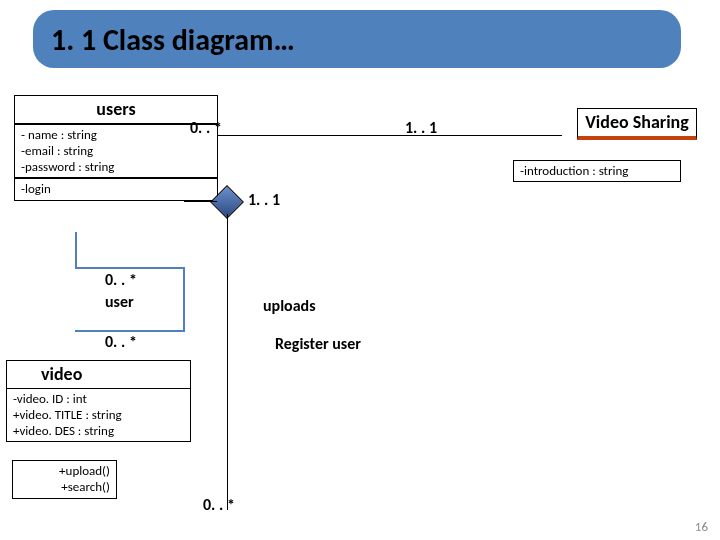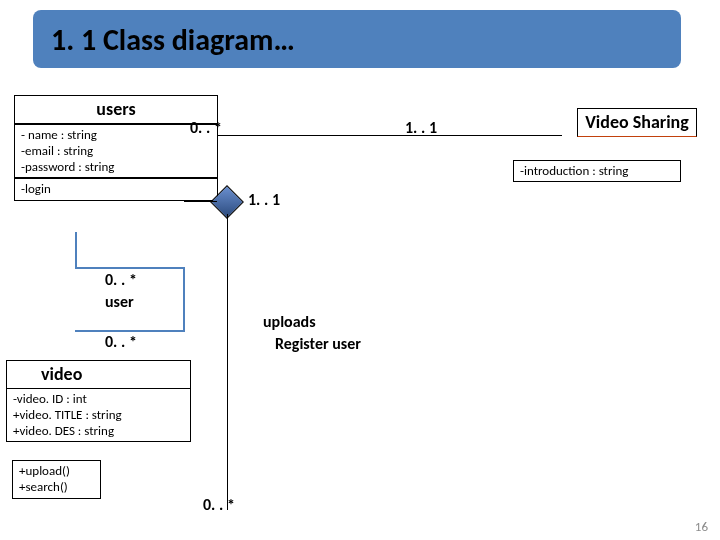--- a/index.html
+++ b/index.html
@@ -13,21 +13,21 @@
     overflow: hidden;
   }
   
   .title-bar {
     position: absolute;
     left: 33px;
     top: 10px;
     width: 648px;
     height: 58px;
     background: #4f81bd;
-    border-radius: 8px;
+    border-radius: 21px;
     display: flex;
     align-items: center;
     padding-left: 18px;
   }
   .title-bar span {
     color: #000;
     font-size: 30px;
     font-weight: bold;
   }
   
@@ -44,21 +44,21 @@
   .uml-title {
     font-weight: bold;
     text-align: center;
     font-size: 18px;
   }
   
   .uml-users { left: 14px; top: 95px; width: 204px; }
   .uml-videosharing-title { left: 562px; top: 108px; width: 135px; }
   .uml-videosharing-attr { left: 513px; top: 160px; width: 168px; }
   .uml-video         { left: 6px;  top: 360px; width: 185px; }
-  .uml-video-ops     { left: 12px; top: 460px; width: 89px; }
+  .uml-video-ops     { left: 12px; top: 460px; width: 105px; text-align: right; }
   
   .lbl {
     position: absolute;
     font-size: 16px;
     font-weight: bold;
     color: #000;
     white-space: nowrap;
   }
   
   .hline, .vline {
@@ -103,21 +103,21 @@
     <div>- name : string</div>
     <div>-email : string</div>
     <div>-password : string</div>
   </div>
   <div class="uml-part">
     <div>-login</div>
   </div>
 </div>
 
 <div class="uml uml-videosharing-title">
-  <div class="uml-part uml-title" style="border-bottom:1px solid #c2410c;margin-left:15px;">Video Sharing</div>
+  <div class="uml-part uml-title" style="border-bottom:4px solid #c2410c;margin-left:15px;">Video Sharing</div>
 </div>
 
 <div class="uml uml-videosharing-attr">
   <div class="uml-part">-introduction : string</div>
 </div>
 
 <div class="lbl" style="left:190px; top:118px;">0. . *</div>
 <div class="lbl" style="left:405px; top:118px;">1. . 1</div>
 
 <div class="diamond" style="left:215px; top:190px;"></div>
@@ -130,21 +130,21 @@
 <div class="hline-blue" style="left:75px; top:267px; width:110px;"></div>
 <div class="vline-blue" style="left:75px; top:232px; height:37px;"></div>
 <div class="hline-blue" style="left:75px; top:330px; width:110px;"></div>
 
 <div class="vline-blue" style="left:183px; top:267px; height:65px;"></div>
 
 <div class="lbl" style="left:105px; top:270px;">0. . *</div>
 <div class="lbl" style="left:105px; top:292px;">user</div>
 <div class="lbl" style="left:105px; top:332px;">0. . *</div>
 
-<div class="lbl" style="left:263px; top:312px;">uploads</div>
+<div class="lbl" style="left:263px; top:296px;">uploads</div>
 <div class="lbl" style="left:275px; top:335px; line-height:1.1;">
   <span>Register user</span>
 </div>
 
 <div class="lbl" style="left:203px; top:495px;">0. . *</div>
 
 <div class="uml uml-video">
   <div class="uml-part uml-title" style="text-align:left; padding-left:34px;">video</div>
   <div class="uml-part" style="border-top:none;">
     <div>-video. ID : int</div>

